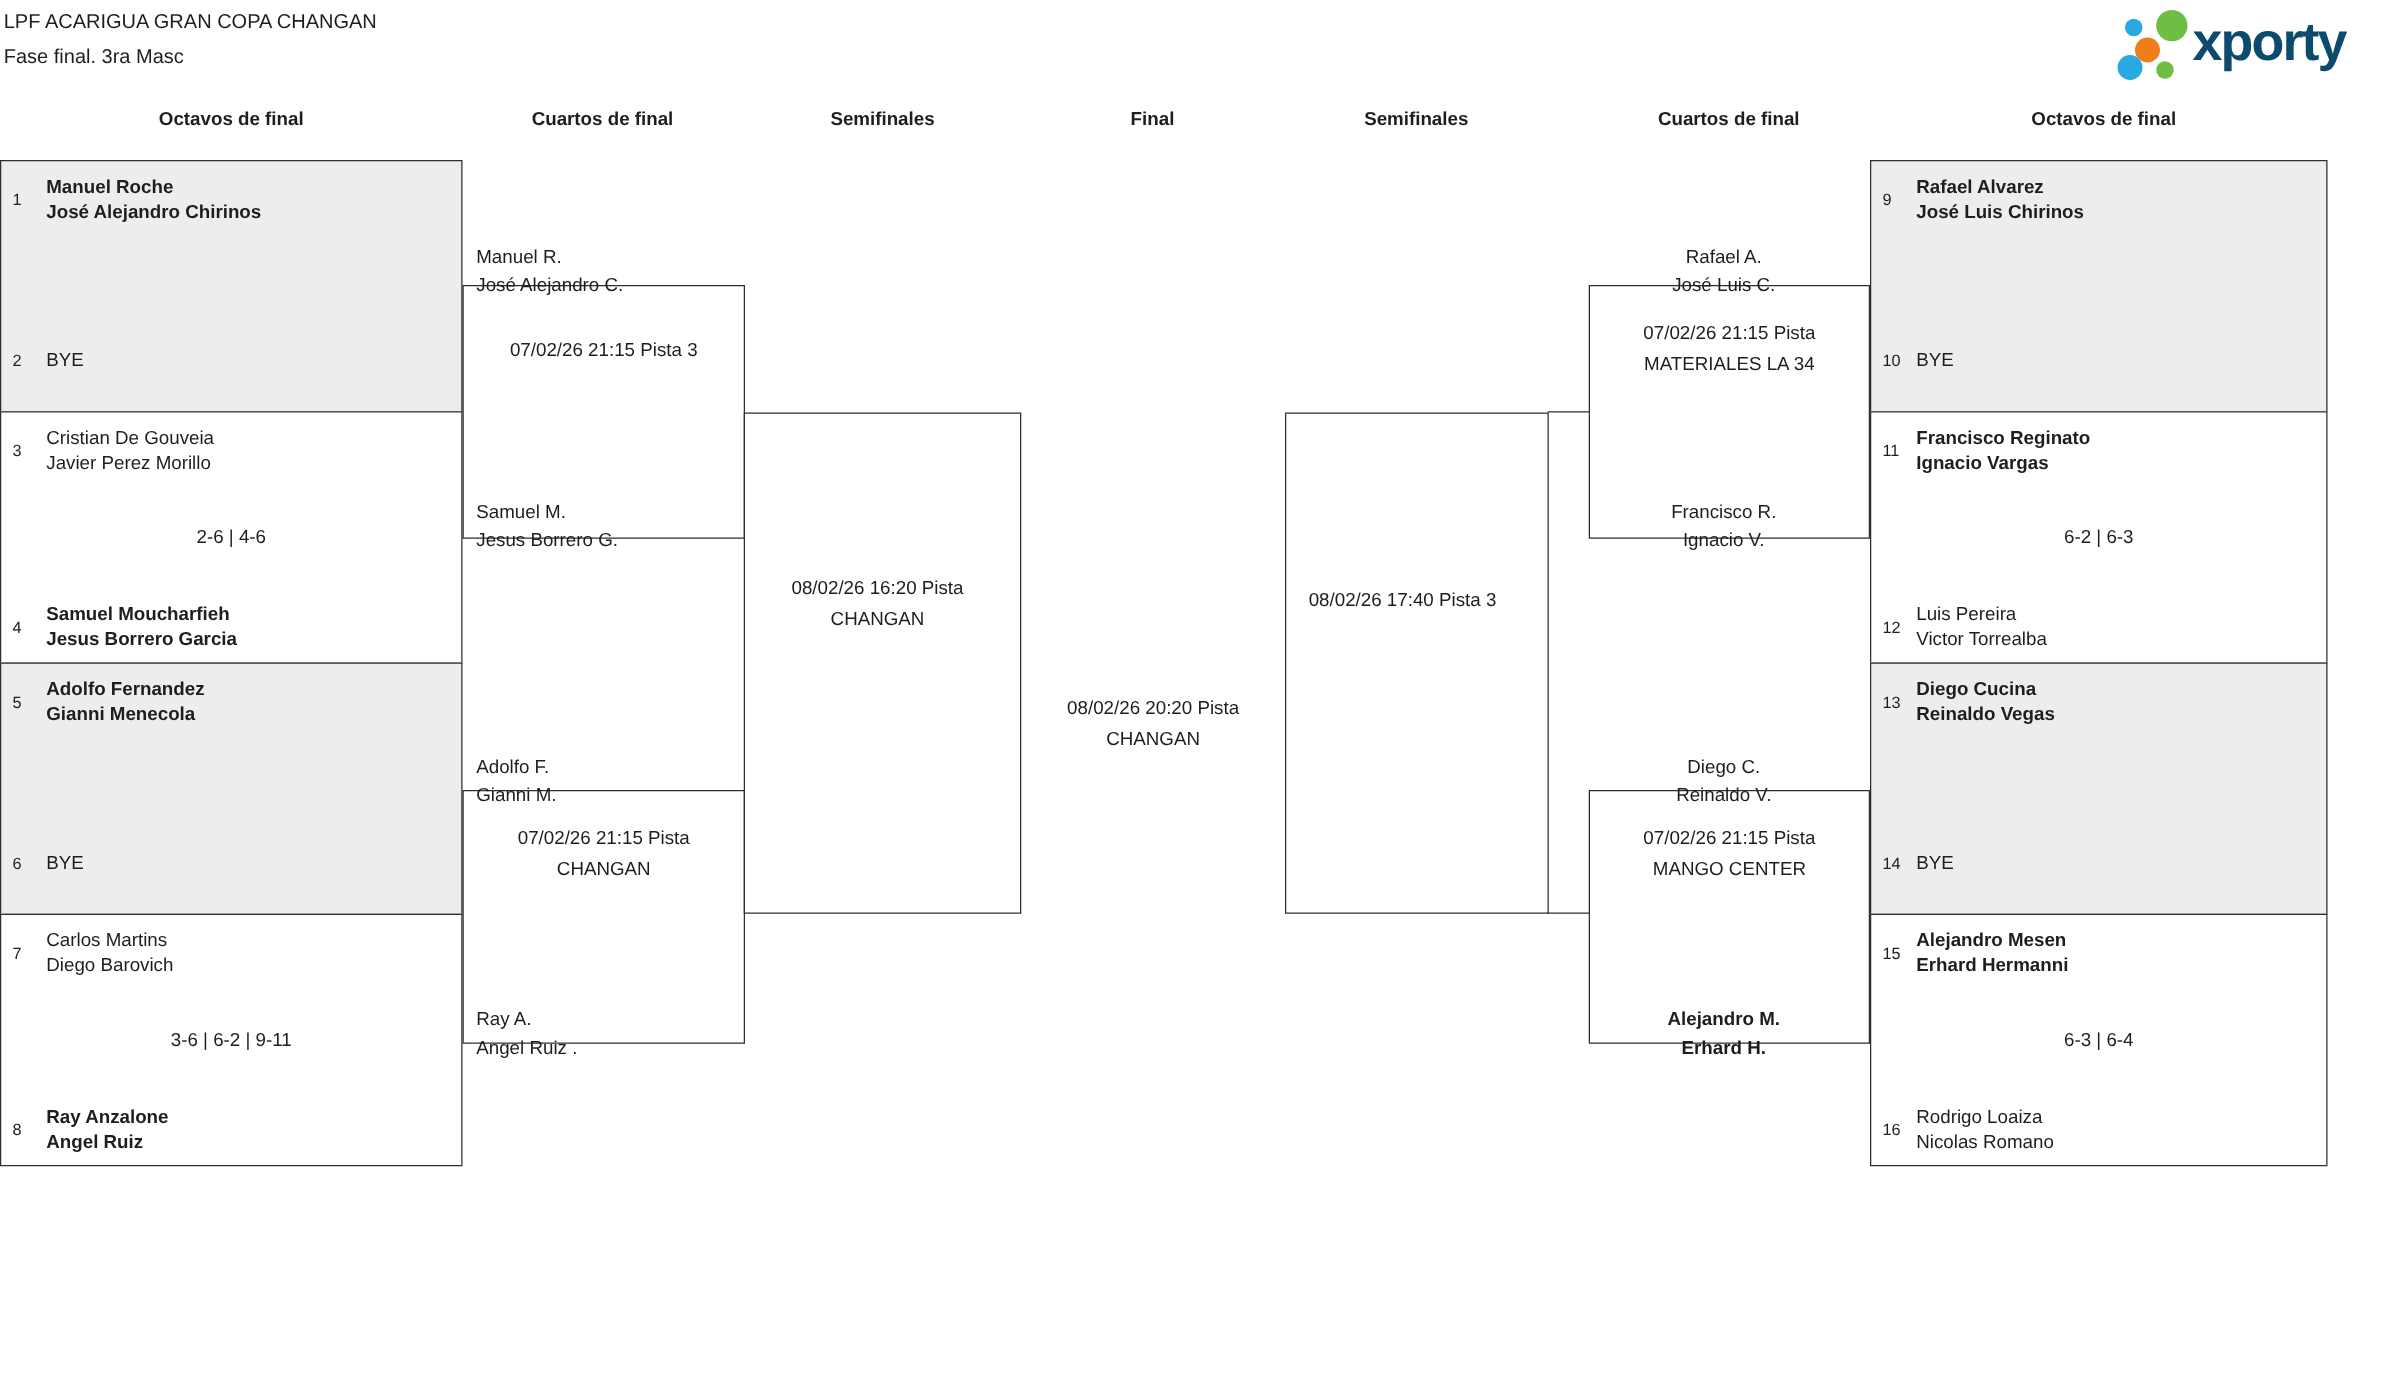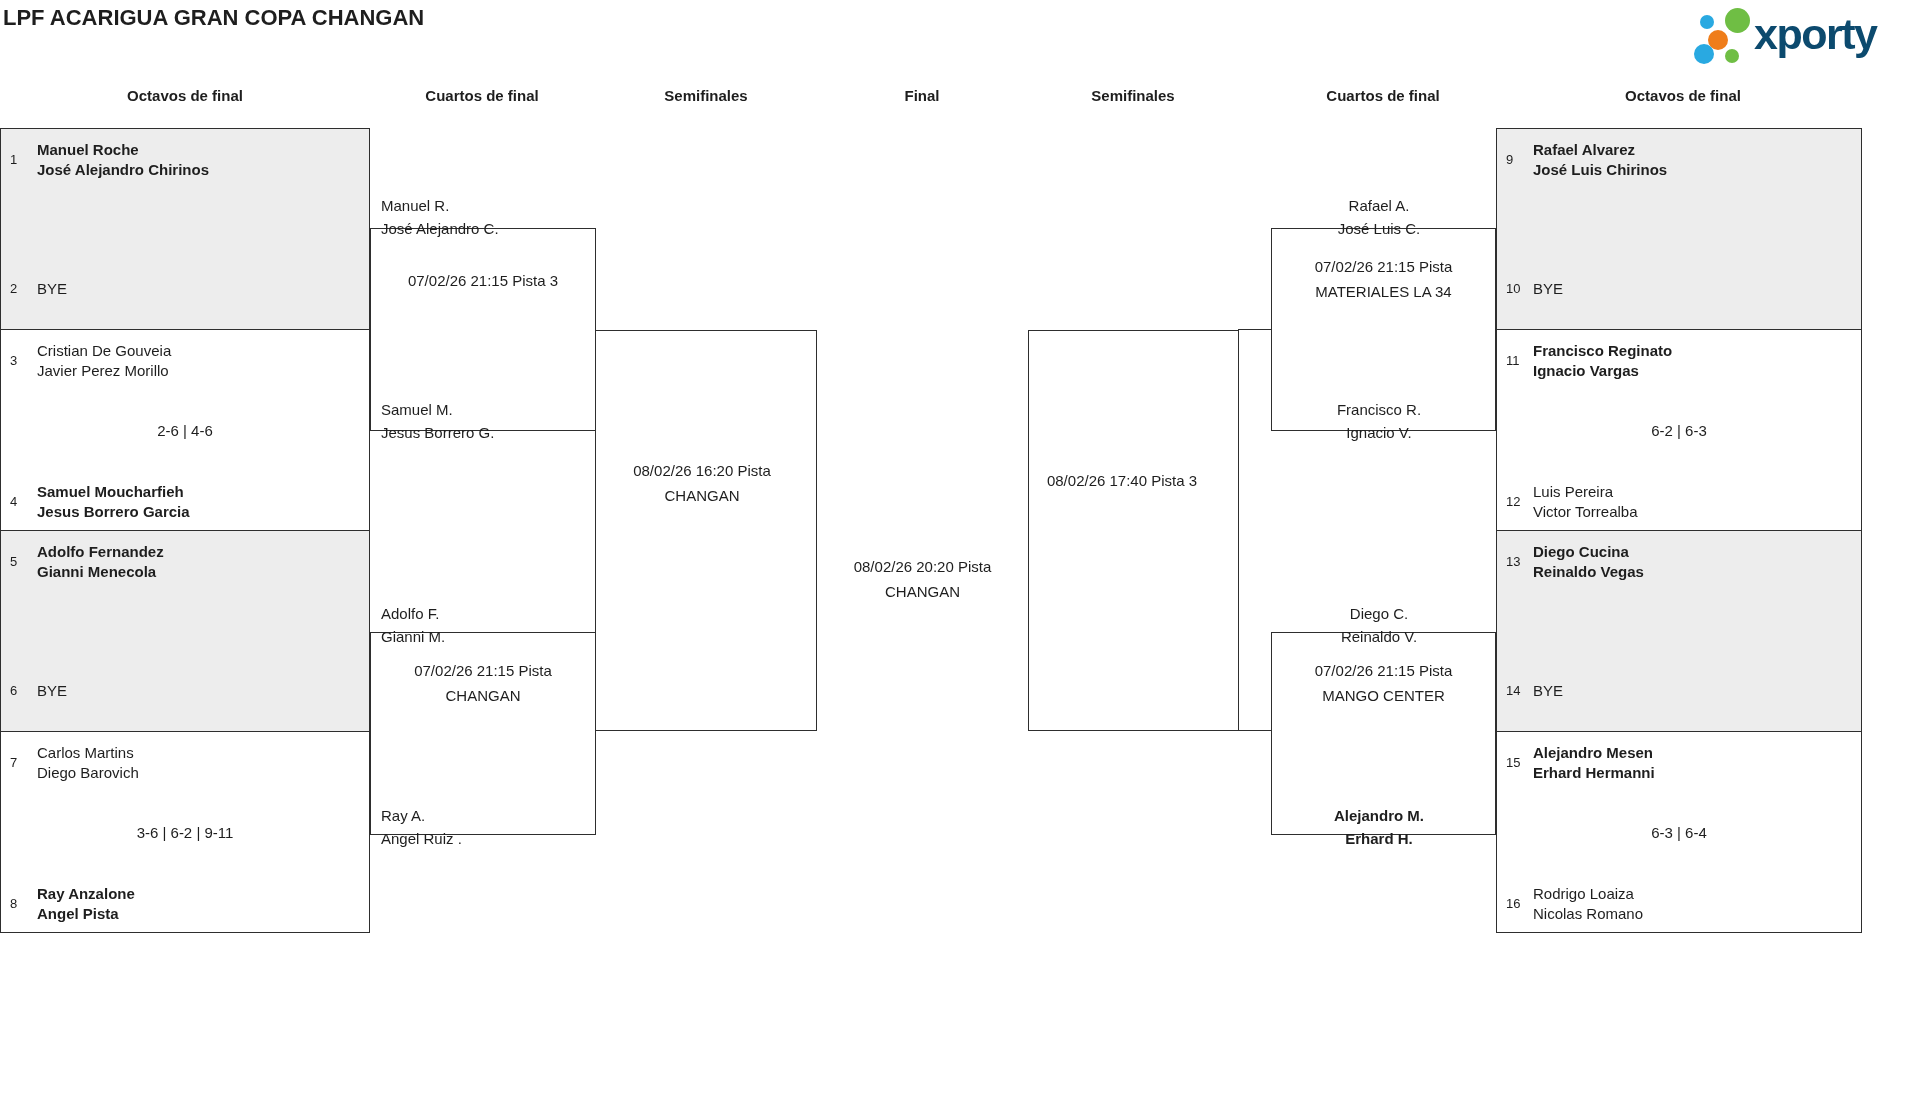--- a/index.html
+++ b/index.html
@@ -3,21 +3,21 @@
 <meta charset="utf-8">
 <style>
   html,body{margin:0;padding:0;}
   body{
     width:1920px;height:1100px;position:relative;overflow:hidden;
     background:#ffffff;color:#1e1e1e;
     font-family:"Liberation Sans", sans-serif;
     -webkit-font-smoothing:antialiased;
   }
   .title-block{position:absolute;left:3px;top:4px;}
-  .title-line{font-size:22px;font-weight:700;line-height:28px;white-space:nowrap;}
+  .title-line{font-size:16px;font-weight:400;line-height:28px;white-space:nowrap;}
   
   .logo{position:absolute;left:1690px;top:2px;width:222px;height:68px;}
   .dot{position:absolute;border-radius:50%;}
   .logo-text{position:absolute;left:64px;top:8px;font-size:43px;font-weight:800;letter-spacing:-1.5px;line-height:48px;}
   
   .rh{position:absolute;top:86px;width:220px;font-size:15px;font-weight:600;text-align:center;line-height:19px;}
   
   .obox{position:absolute;width:370px;height:202px;border:1px solid #2e2e2e;box-sizing:border-box;background:#ffffff;}
   .obox.shaded{background:#ededed;}
   .qbox,.sbox{position:absolute;border:1px solid #2e2e2e;box-sizing:border-box;background:transparent;}
@@ -34,20 +34,21 @@
   .adv div{white-space:nowrap;}
   .adv.r{text-align:center;}
   .mlabel{position:absolute;text-align:center;font-size:15px;line-height:25px;}
   .stub{position:absolute;height:1px;background:#2e2e2e;}
 </style>
 </head>
 <body>
 
 <div class="title-block">
   <div class="title-line">LPF ACARIGUA GRAN COPA CHANGAN</div>
+  <div class="title-line">Fase final. 3ra Masc</div>
 </div>
 
 <div class="logo">
   <span class="dot" style="left:35px;top:6px;width:25px;height:25px;background:#6fbe44;"></span>
   <span class="dot" style="left:10px;top:13px;width:14px;height:14px;background:#29a9e1;"></span>
   <span class="dot" style="left:18px;top:28px;width:20px;height:20px;background:#ef7d1a;"></span>
   <span class="dot" style="left:4px;top:42px;width:20px;height:20px;background:#29a9e1;"></span>
   <span class="dot" style="left:35px;top:47px;width:14px;height:14px;background:#6fbe44;"></span>
   <span class="logo-text" style="color:#0c4a6e;">xporty</span>
 </div>
@@ -116,21 +117,21 @@
     <span class="names">
       <span>Carlos Martins</span>
       <span>Diego Barovich</span>
     </span>
   </div>
   <div class="score">3-6 | 6-2 | 9-11</div>
   <div class="team t-bot">
     <span class="seed">8</span>
     <span class="names winner">
       <span>Ray Anzalone</span>
-      <span>Angel Pista</span>
+      <span>Angel Ruiz</span>
     </span>
   </div>
 </div>
 
 <div class="obox shaded" style="left:1496px;top:128px;width:366px;">
   <div class="team t-top">
     <span class="seed">9</span>
     <span class="names winner">
       <span>Rafael Alvarez</span>
       <span>José Luis Chirinos</span>

